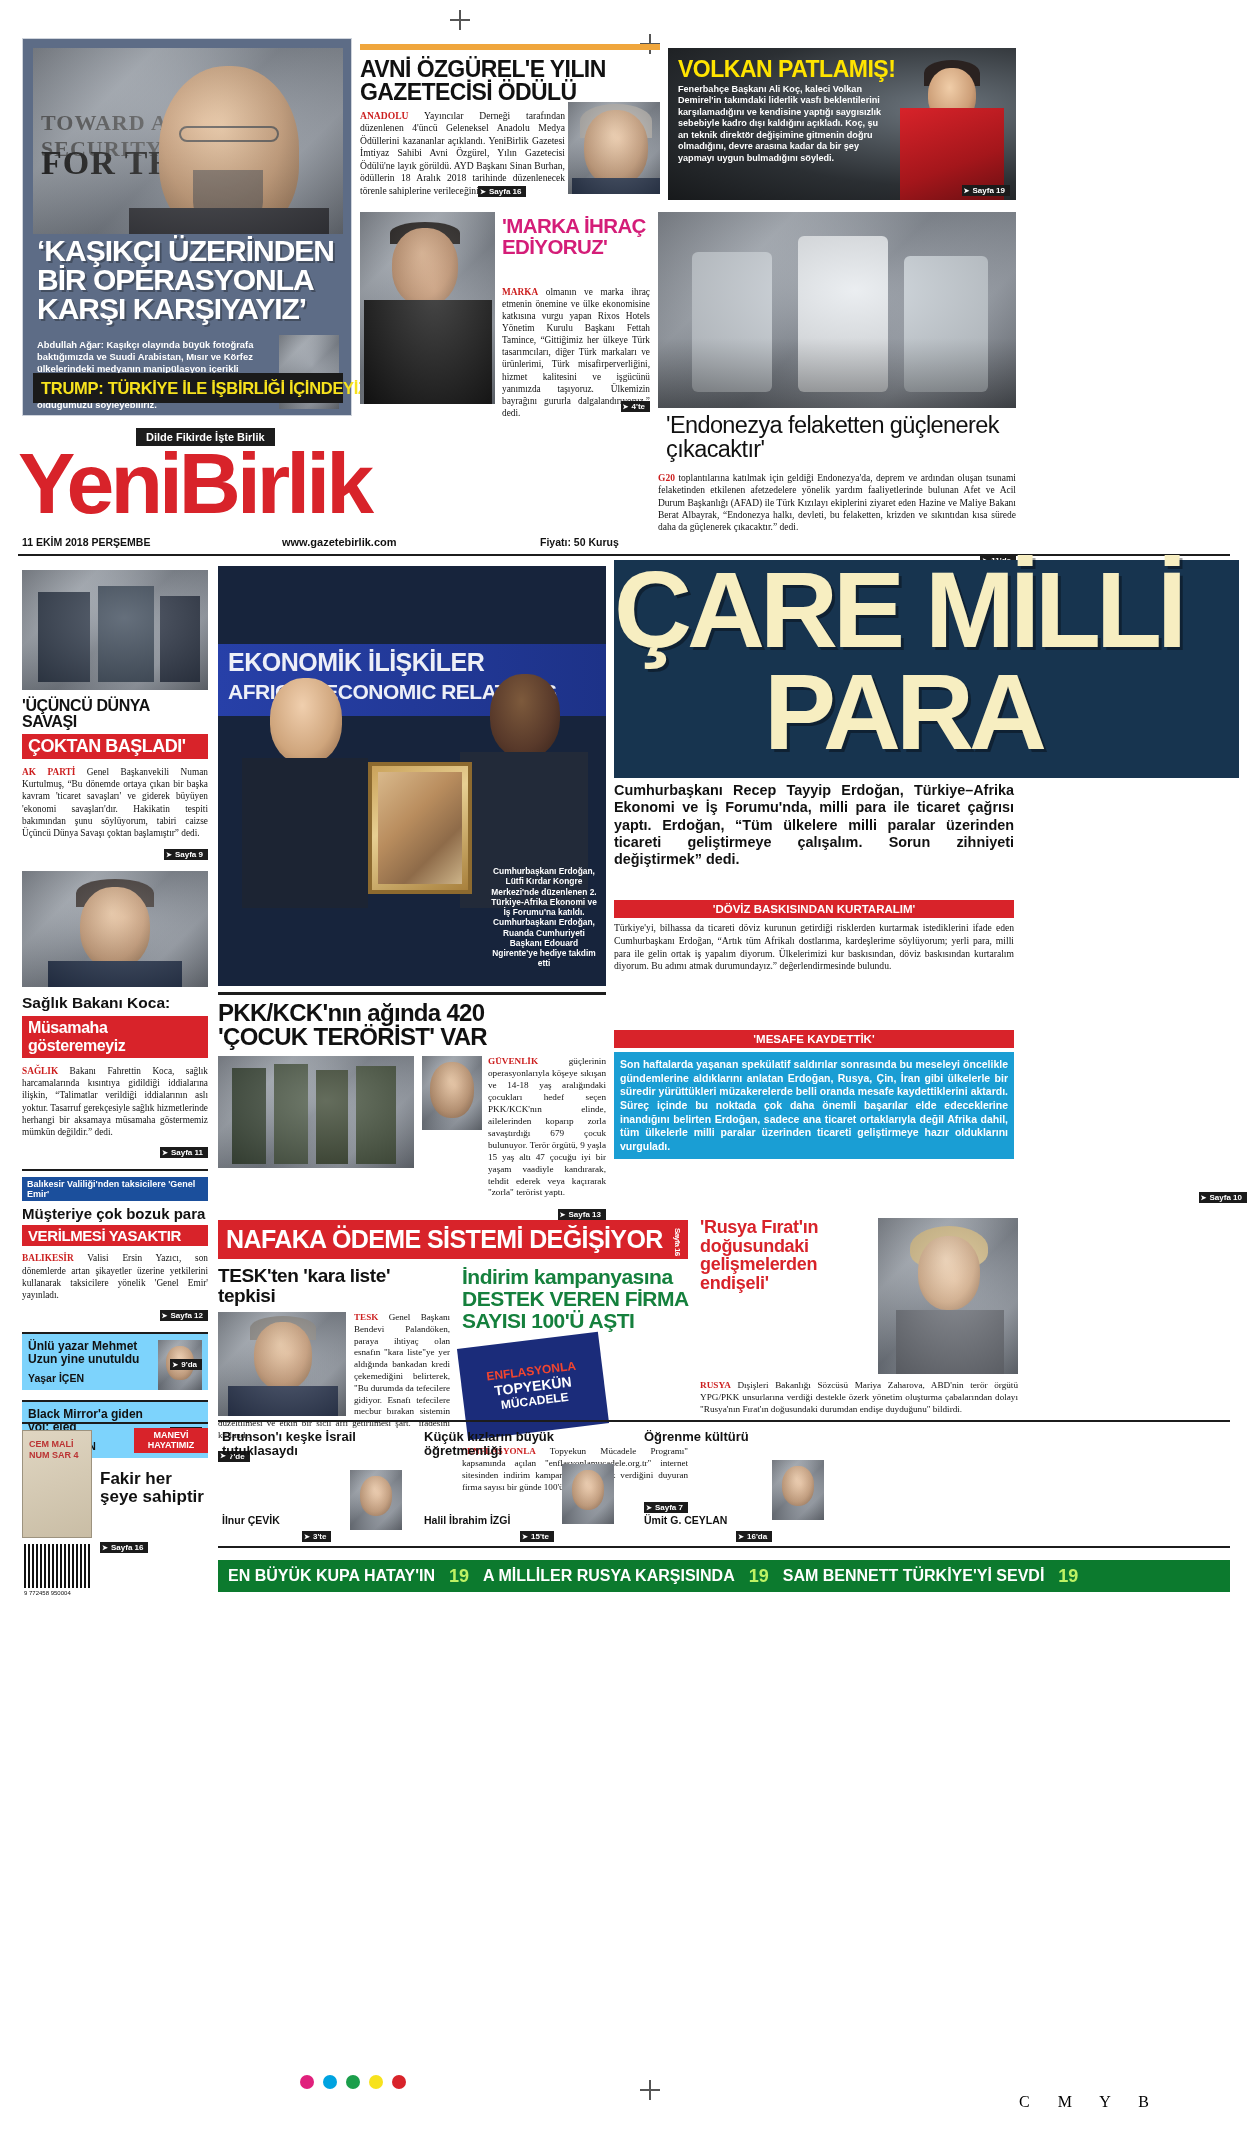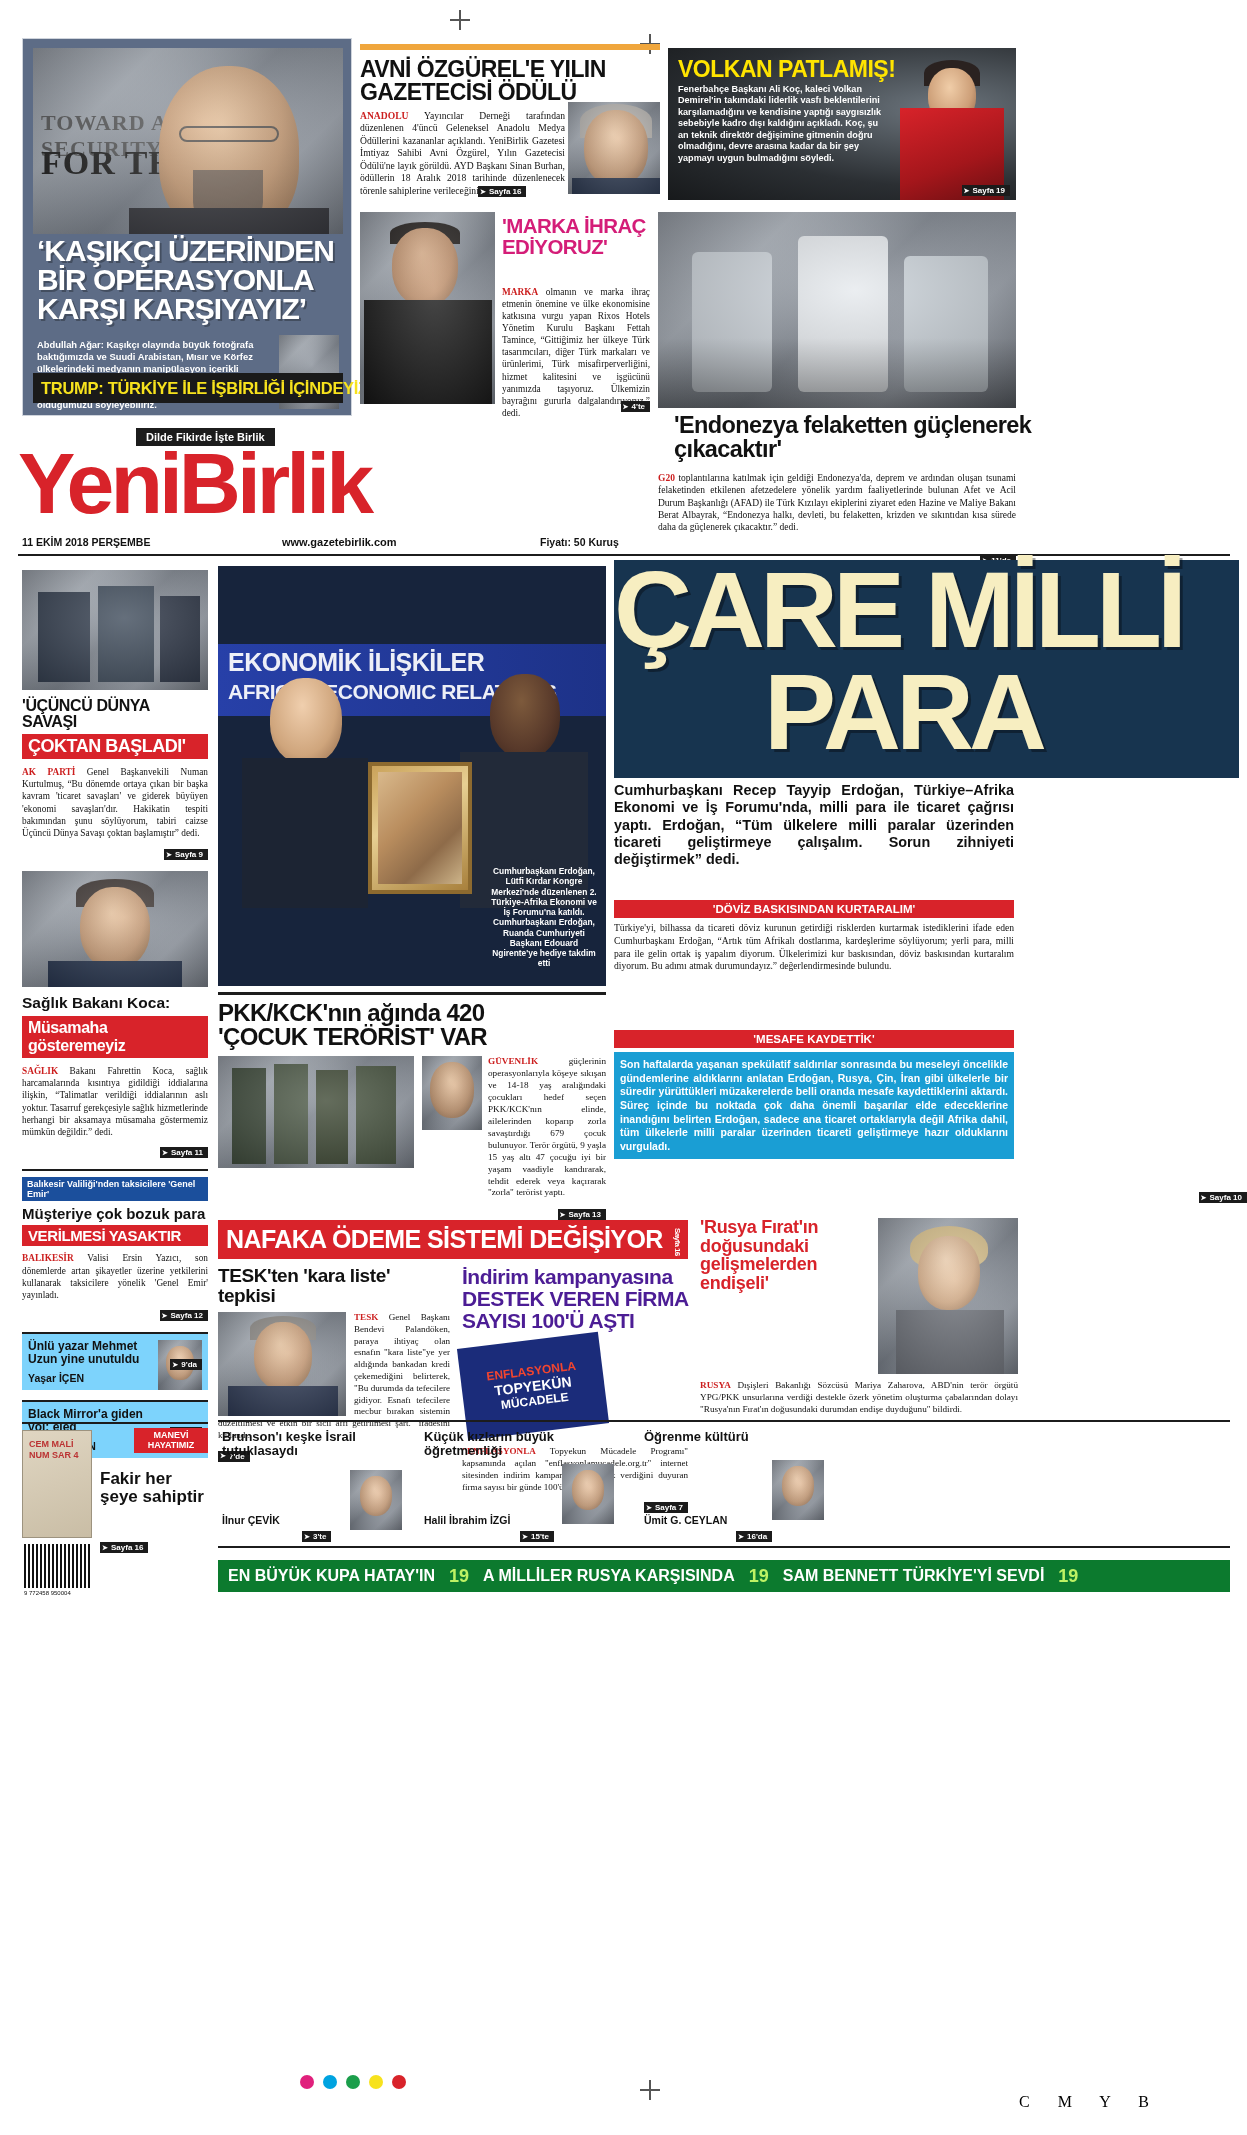--- a/index.html
+++ b/index.html
@@ -106,22 +106,22 @@
      line-height:1.3; font-family:"Liberation Serif",serif; text-align:justify; color:#111;}
   #marka-ref{ position:absolute; right:0; bottom:0; }
 
   
   #endo-block{ left:658px; top:212px; width:358px; height:350px; }
   #endo-photo{ position:absolute; left:0; top:0; width:358px; height:196px; }
   #endo-photo .t1{position:absolute;left:34px;top:40px;width:80px;height:140px;background:#cfd6dd;border-radius:6px;}
   #endo-photo .t2{position:absolute;left:140px;top:24px;width:90px;height:156px;background:#e5e9ed;border-radius:6px;}
   #endo-photo .t3{position:absolute;left:246px;top:44px;width:84px;height:136px;background:#c9d1d8;border-radius:6px;}
   #endo-photo .v{position:absolute;bottom:0;left:0;right:0;height:70px;background:linear-gradient(180deg,rgba(0,0,0,0),rgba(0,0,0,.35));}
-  #endo-head{ position:absolute; left:16px; top:202px; width:358px; color:#111;
-     font-weight:bold; font-size:23.5px; line-height:1.02; letter-spacing:-.6px;}
+  #endo-head{ position:absolute; left:8px; top:202px; width:358px; color:#111;
+     font-weight:normal; font-size:23.5px; line-height:1.02; letter-spacing:-.6px;}
   #endo-body{ position:absolute; left:0; top:260px; width:358px; font-size:9.5px;
      line-height:1.3; font-family:"Liberation Serif",serif; text-align:justify; color:#111;}
   #endo-ref{ position:absolute; right:0; bottom:-4px; }
 
   
   #masthead{ left:0; top:418px; width:1247px; height:140px; }
   #mh-tagline{ position:absolute; left:136px; top:10px; background:#1c1c1c; color:#fff;
      font-size:11px; font-weight:bold; padding:3px 10px; }
   #mh-logo{ position:absolute; left:18px; top:22px; color:#d8232a; font-weight:bold;
      font-size:86px; letter-spacing:-4px; line-height:1; font-family:"Liberation Sans",sans-serif;}
@@ -245,21 +245,21 @@
   #tesk-photo{ margin-top:6px; width:128px; height:104px; float:left; margin-right:8px;}
   #tesk-photo .f{position:absolute;left:36px;top:10px;width:58px;height:68px;border-radius:46%;
      background:radial-gradient(ellipse at 45% 32%, #e7c29c 0%, #c5966f 60%, #82603f 100%);}
   #tesk-photo .h{position:absolute;left:32px;top:4px;width:66px;height:24px;border-radius:50% 50% 0 0;background:#8d8a86;}
   #tesk-photo .s{position:absolute;left:10px;top:74px;width:110px;height:32px;background:#2b3752;}
   #tesk-b{ margin-top:6px; font-size:9.1px; line-height:1.3; font-family:"Liberation Serif",serif;
      text-align:justify; color:#111;}
   #tesk-r{ margin-top:3px; text-align:left;}
 
   #indirim{ position:absolute; left:462px; top:706px; width:226px;}
-  #indirim-h{ font-weight:bold; font-size:21px; line-height:1.05; color:#4c1d95; letter-spacing:-.5px;}
+  #indirim-h{ font-weight:bold; font-size:21px; line-height:1.05; color:#15803d; letter-spacing:-.5px;}
   #indirim-logo{ margin-top:8px; width:142px; height:92px; background:#1b2c7a; color:#fff;
      transform:rotate(-7deg); display:flex; flex-direction:column; align-items:center;
      justify-content:center; position:relative;}
   #indirim-logo .l1{ font-weight:bold; font-size:12px; color:#f2452f;}
   #indirim-logo .l2{ font-weight:bold; font-size:14px;}
   #indirim-logo .l3{ font-weight:bold; font-size:12px;}
   #indirim-b{ margin-top:14px; font-size:9.1px; line-height:1.3; font-family:"Liberation Serif",serif;
      text-align:justify; color:#111;}
   #indirim-r{ margin-top:3px; text-align:right;}
 

